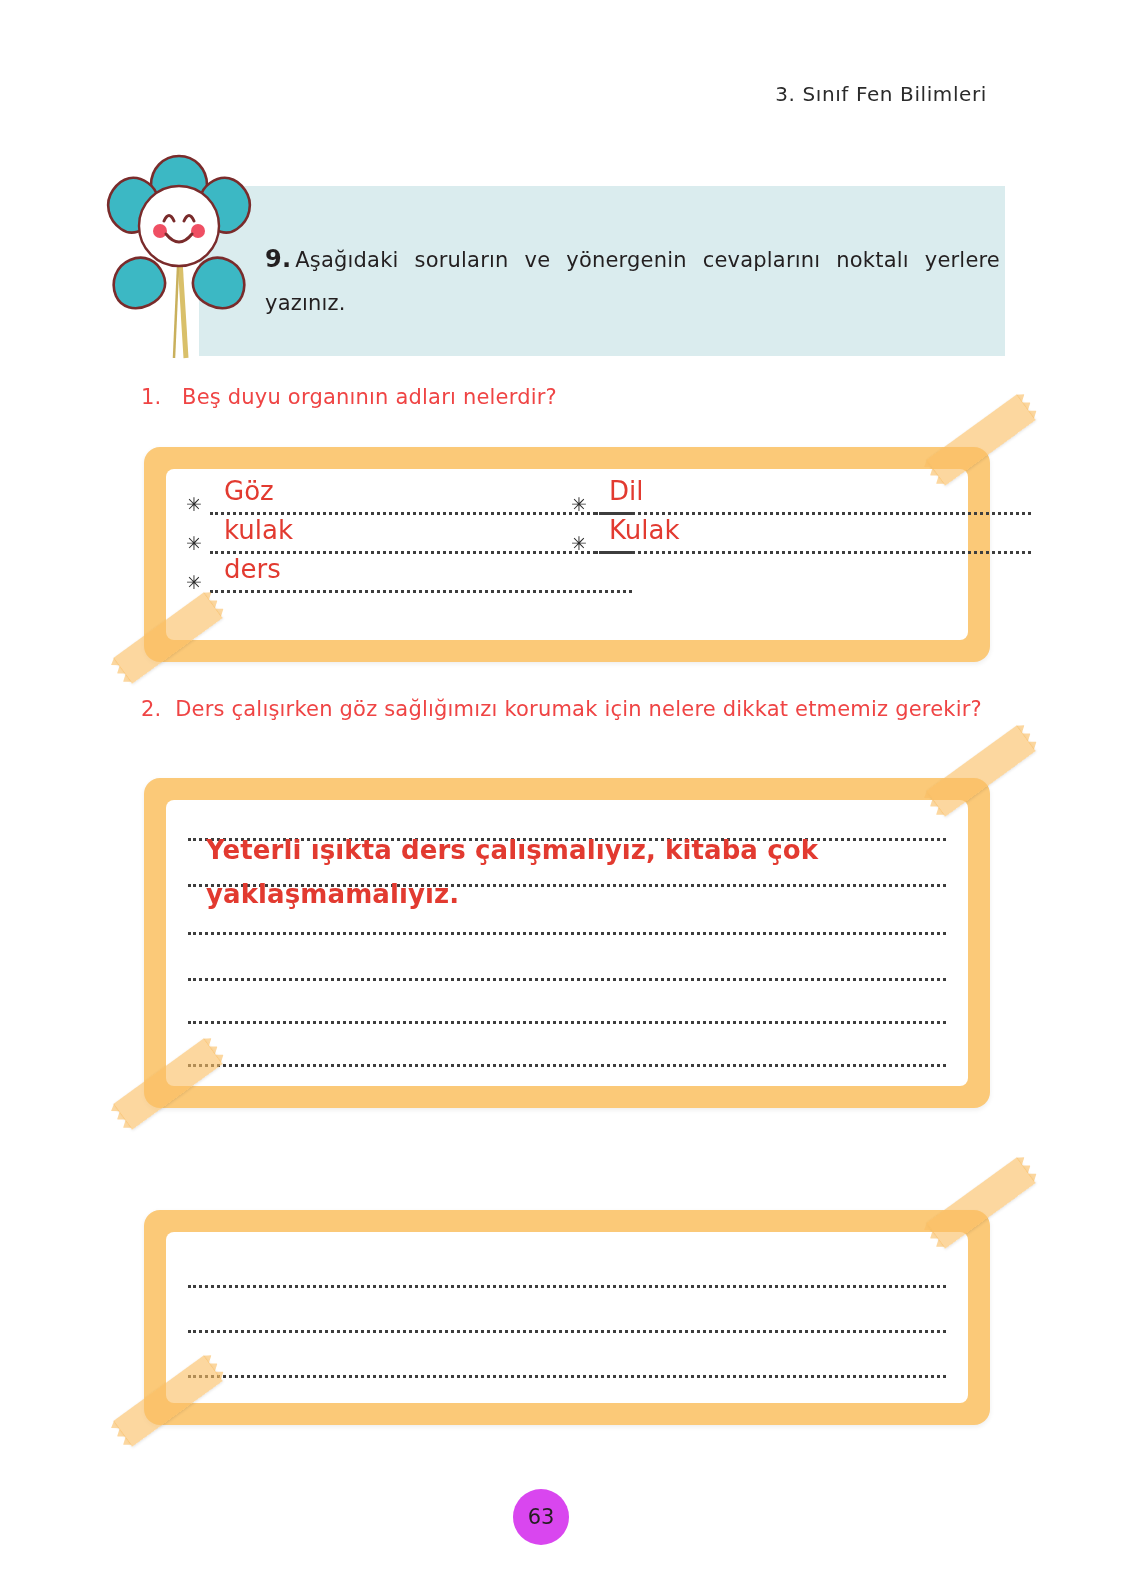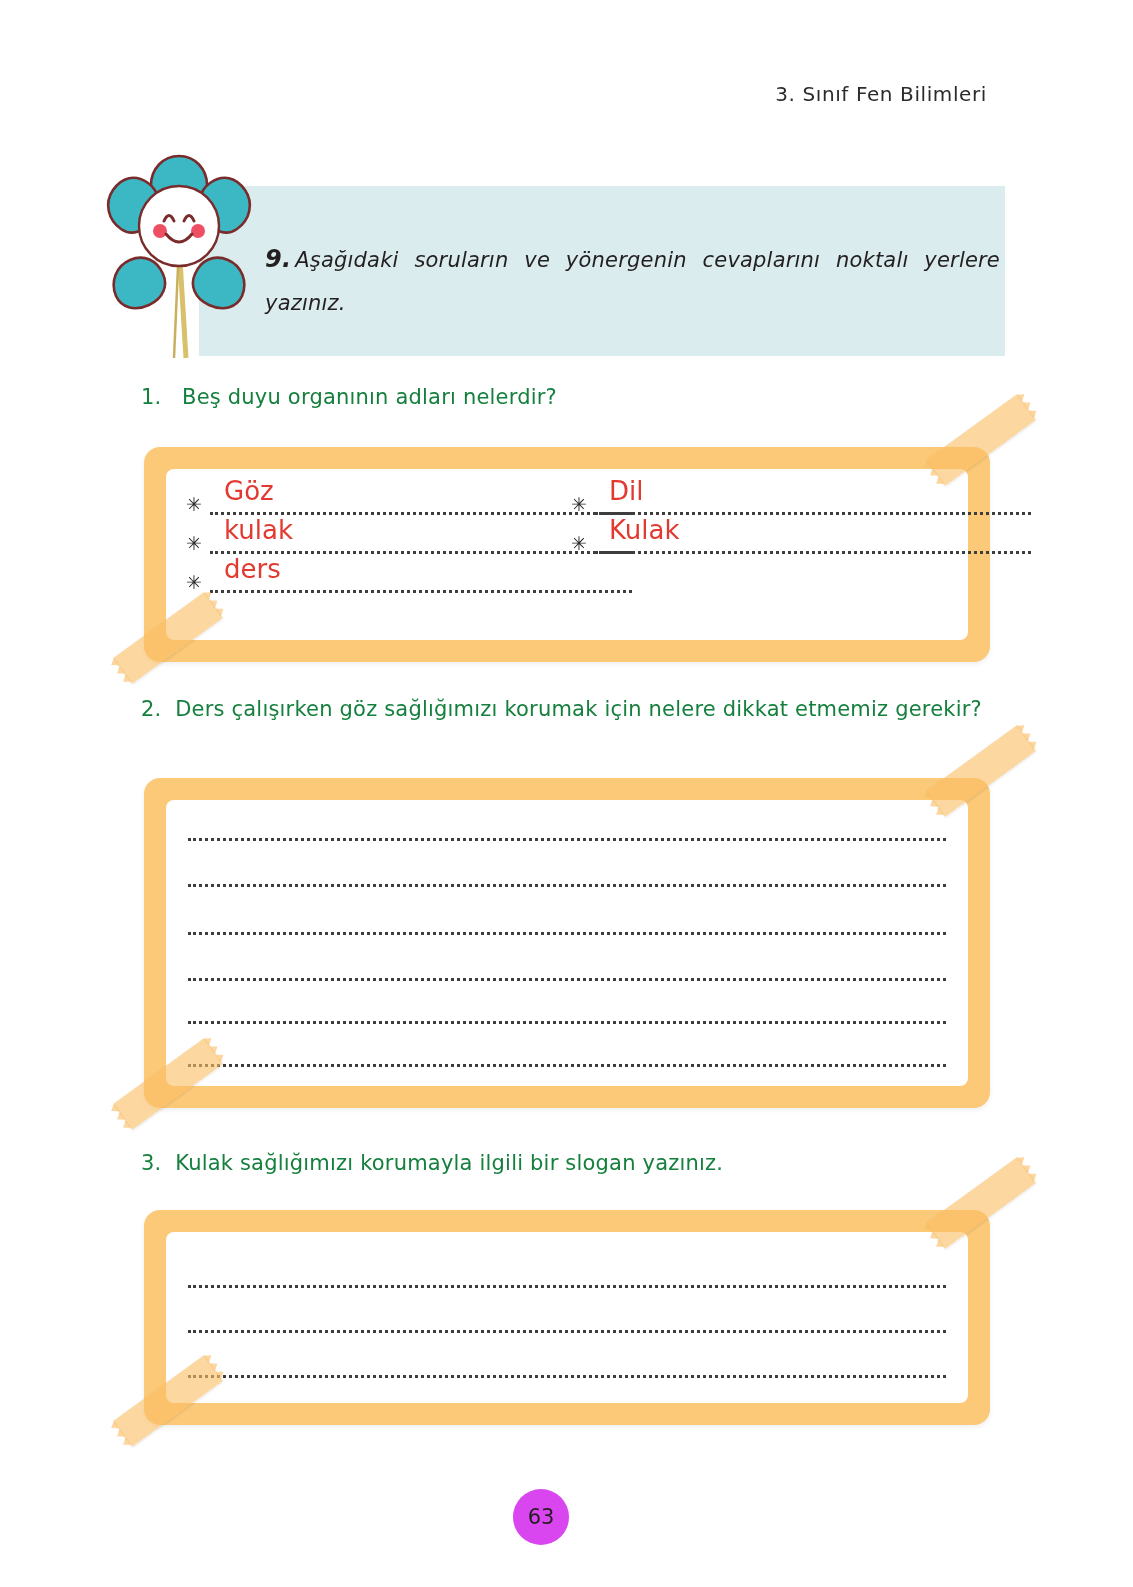--- a/index.html
+++ b/index.html
@@ -45,21 +45,20 @@
     position: absolute;
     left: 265px;
     top: 238px;
     width: 735px;
     font-family: "DejaVu Sans", sans-serif;
     font-size: 21px;
     line-height: 43px;
     color: #231f20;
     text-align: justify;
     letter-spacing: 0.2px;
-    font-style: italic;
   }
   .instruction-text .qnum {
     font-size: 24px;
     font-weight: bold;
     padding-right: 4px;
   }
 
   
   .flower {
     position: absolute;
@@ -67,21 +66,21 @@
     top: 148px;
     width: 150px;
     height: 215px;
   }
 
   
   .qlabel {
     position: absolute;
     font-family: "DejaVu Sans", sans-serif;
     font-size: 21px;
-    color: #15803d;
+    color: #ef4444;
     letter-spacing: 0.2px;
     white-space: nowrap;
   }
   .qlabel .qn { font-weight: normal; }
   #q1-label { left: 141px; top: 385px; }
   #q2-label { left: 141px; top: 697px; }
   #q3-label { left: 141px; top: 1151px; }
 
   
   .frame {
@@ -300,28 +299,25 @@
 
   <div id="frame2-lines">
     <div class="dotline" style="top:838px"></div>
     <div class="dotline" style="top:884px"></div>
     <div class="dotline" style="top:932px"></div>
     <div class="dotline" style="top:978px"></div>
     <div class="dotline" style="top:1021px"></div>
     <div class="dotline" style="top:1064px"></div>
   </div>
 
+  <div class="answer-block" id="answer2">Yeterli ışıkta ders çalışmalıyız, kitaba çok yaklaşmamalıyız.</div>
 
   <div class="tape tape-tr" id="tape2-tr"></div>
   <div class="tape tape-bl" id="tape2-bl"></div>
 
-  <div class="qlabel" id="q3-label">
-    <span class="qn">3.</span>
-    &nbsp;<span>Kulak sağlığımızı korumayla ilgili bir slogan yazınız.</span>
-  </div>
 
   <div class="frame" id="frame3">
     <div class="frame-inner"></div>
   </div>
 
   <div id="frame3-lines">
     <div class="dotline" style="top:1285px"></div>
     <div class="dotline" style="top:1330px"></div>
     <div class="dotline" style="top:1375px"></div>
   </div>

